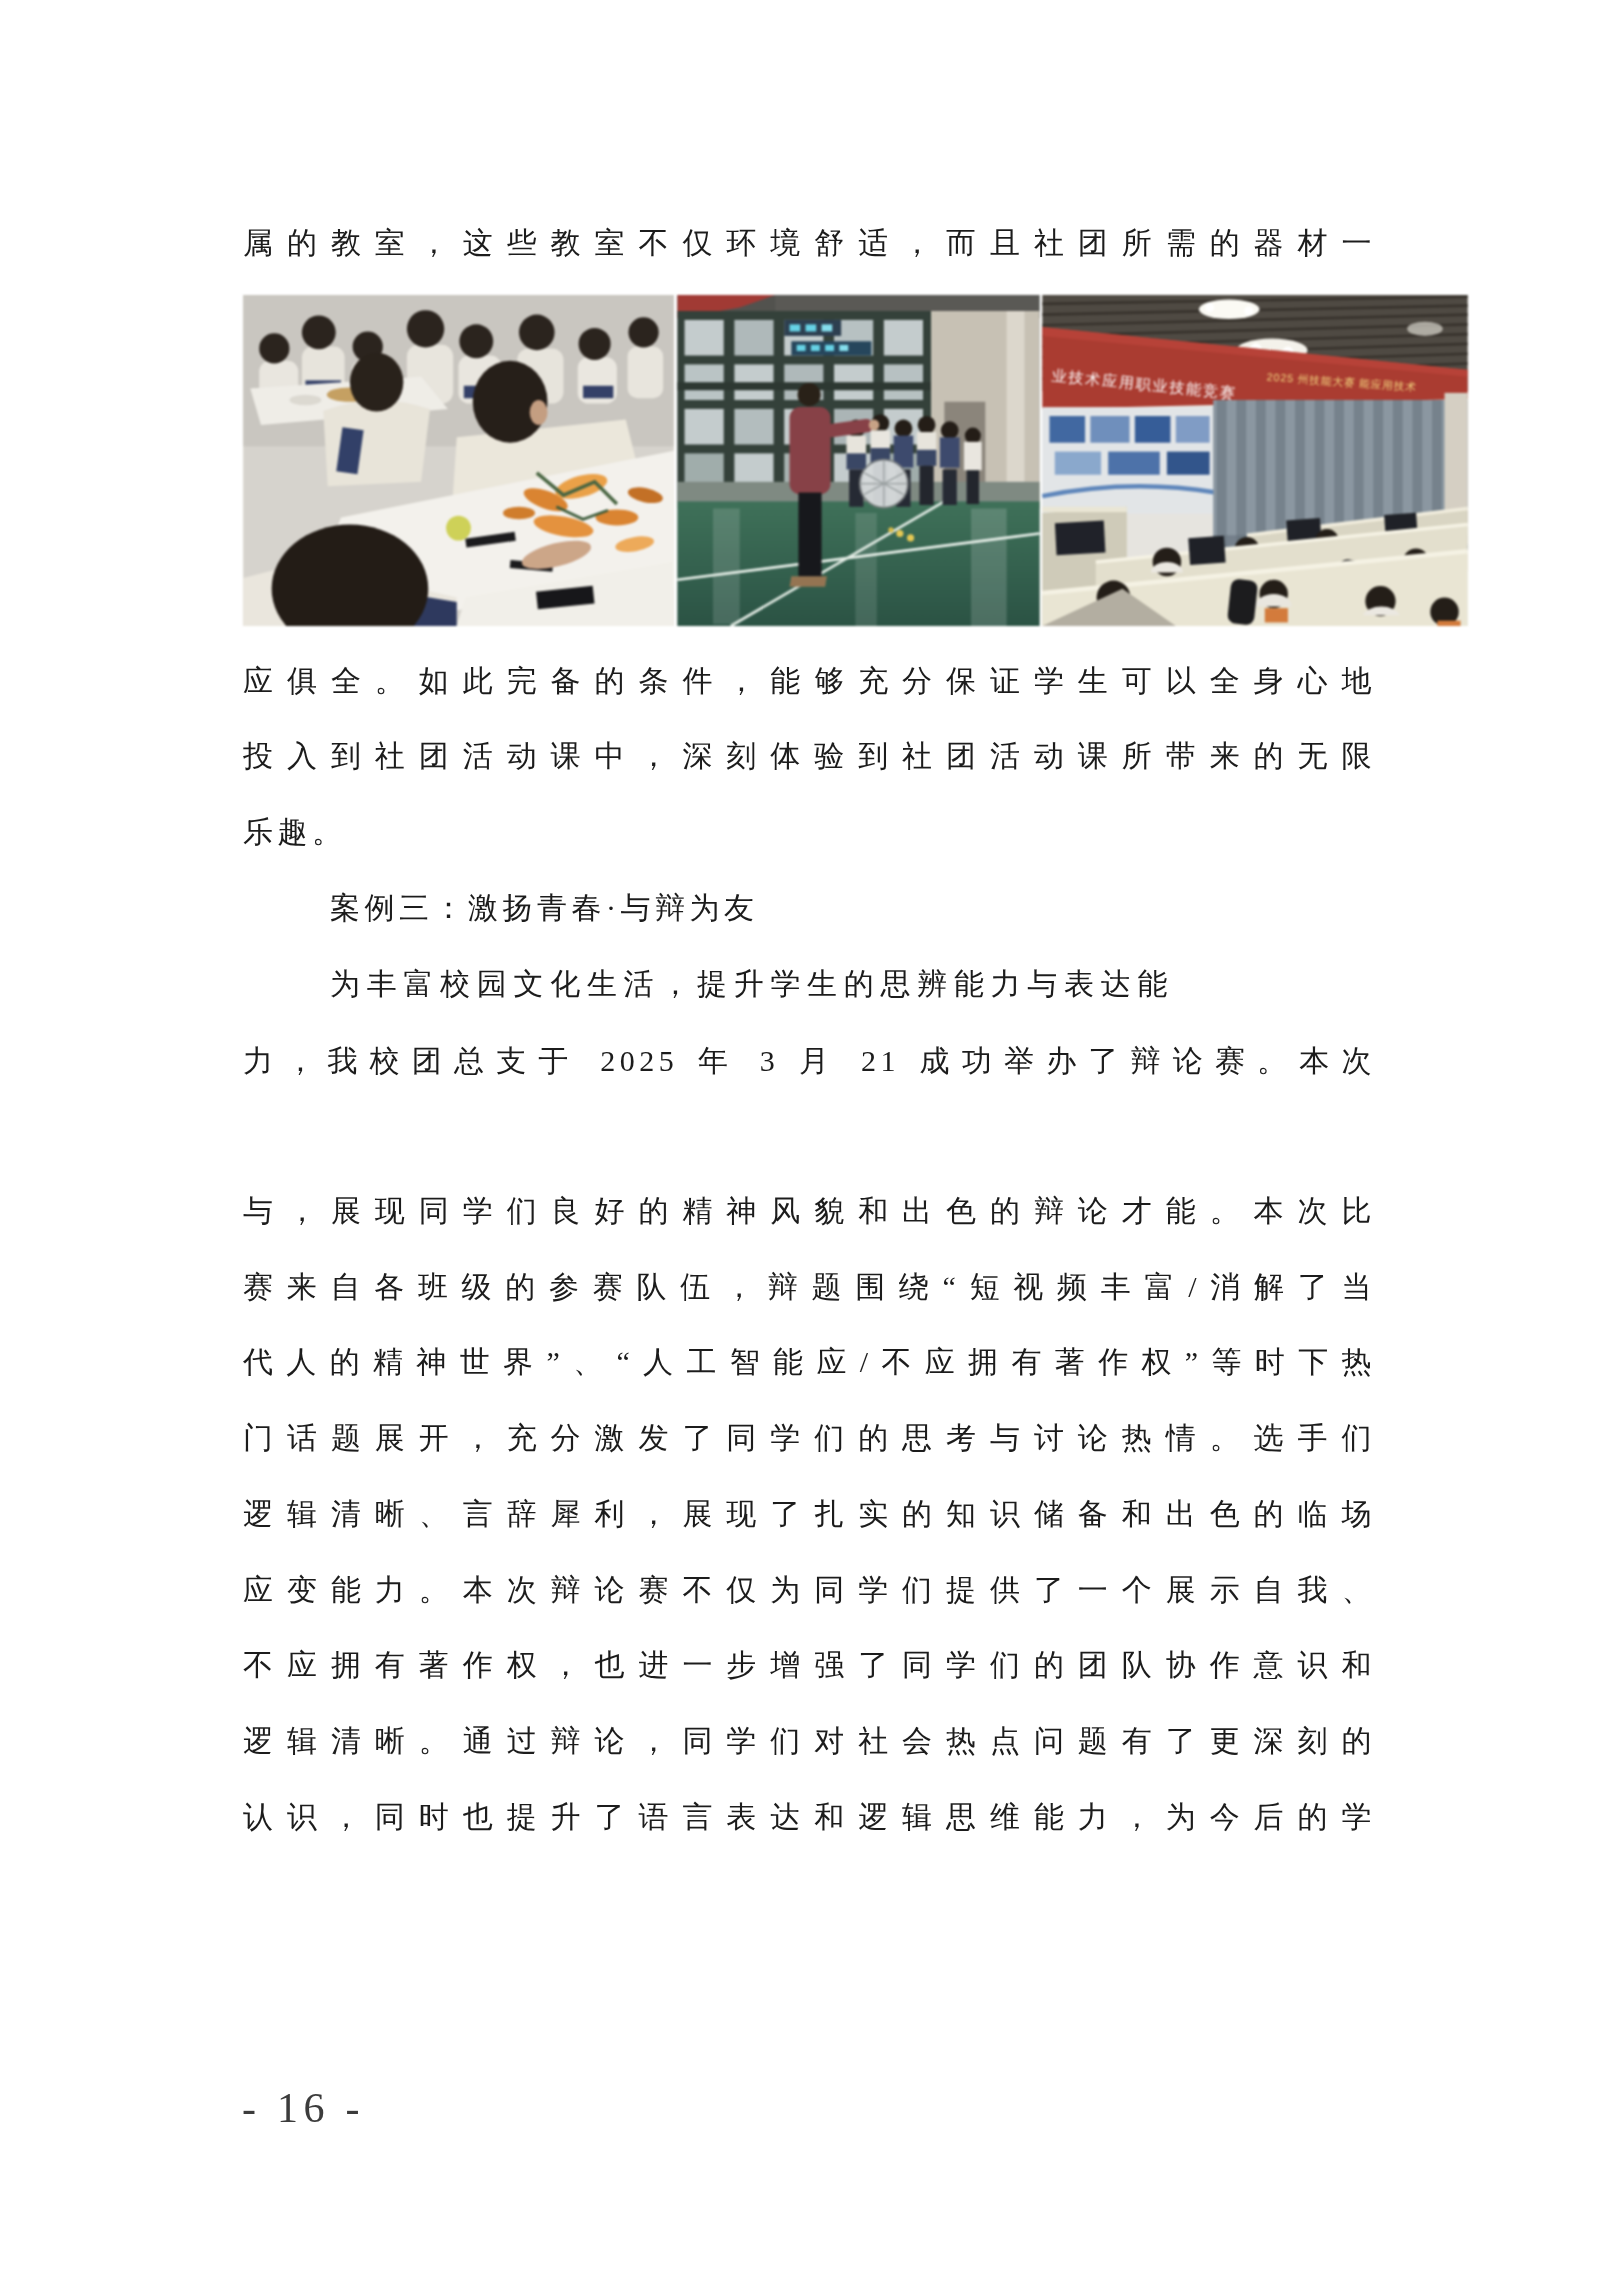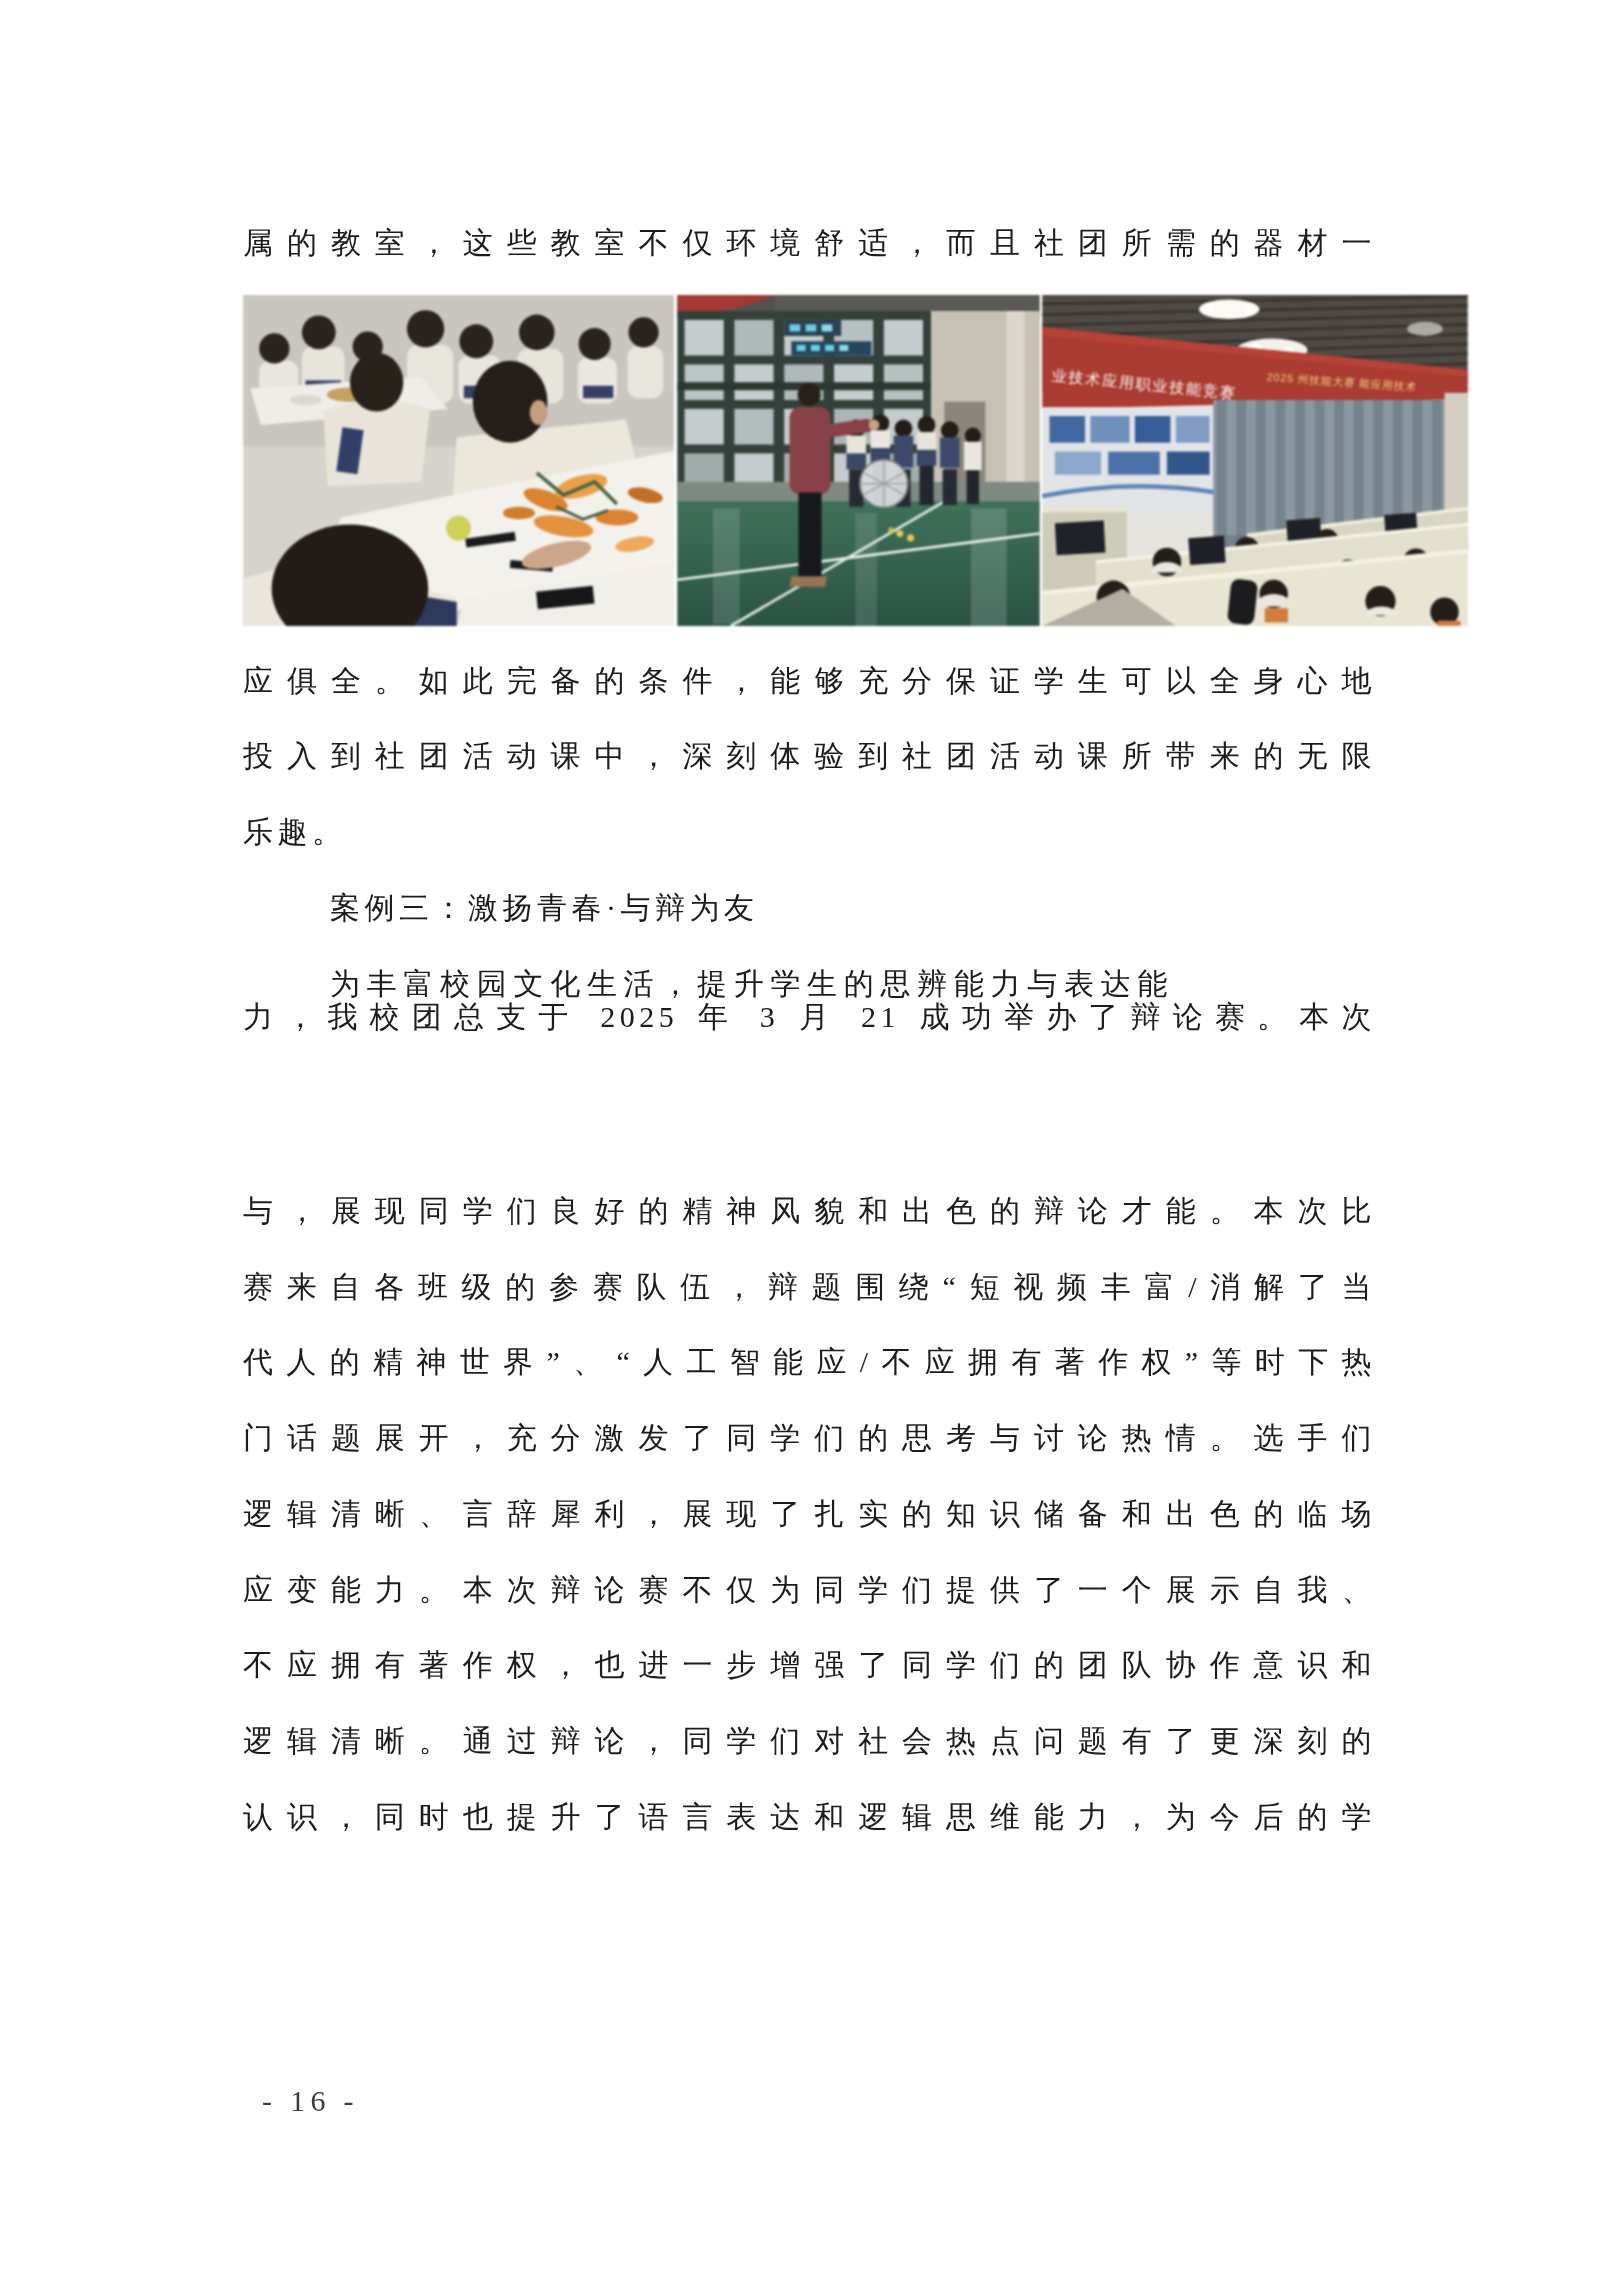--- a/index.html
+++ b/index.html
@@ -6,21 +6,21 @@
   .page{position:relative;width:1621px;height:2293px;background:#ffffff;overflow:hidden;
         font-family:"Liberation Serif","DejaVu Serif",serif;color:#1a1a1a;}
   .line{position:absolute;left:243px;width:1133px;font-size:30px;line-height:48px;
         letter-spacing:4.5px;text-align:justify;text-align-last:justify;box-sizing:border-box;
         white-space:nowrap;color:#1c1c1c;}
   .line.plain{text-align:right;text-align-last:left;}
   .line.indent{padding-left:87px;}
   .line.wide{letter-spacing:6.7px;}
   .photo-row{position:absolute;left:243px;top:295px;display:flex;gap:2.7px;}
   .photo{display:block;filter:blur(1px) saturate(0.92);}
-  .footer{position:absolute;left:242px;top:2084px;font-size:30px;letter-spacing:5.3px;color:#3c3c3c;margin-left:20px;}
+  .footer{position:absolute;left:242px;top:2084px;font-size:42px;letter-spacing:5.3px;color:#3c3c3c;}
 </style>
 </head>
 <body>
 
 <div class="page">
 
   <div class="line" style="top:219px">属的教室，这些教室不仅环境舒适，而且社团所需的器材一</div>
 
   <div class="photo-row">
 
@@ -306,21 +306,21 @@
         <polygon points="0,372 90,330 150,372" fill="#b3aea0"></polygon>
       </g>
     </svg>
   </div>
 
   <div class="line" style="top:657px">应俱全。如此完备的条件，能够充分保证学生可以全身心地</div>
   <div class="line" style="top:732px">投入到社团活动课中，深刻体验到社团活动课所带来的无限</div>
   <div class="line plain" style="top:808px">乐趣。</div>
   <div class="line plain indent" style="top:884px">案例三：激扬青春·与辩为友</div>
   <div class="line plain indent wide" style="top:960px">为丰富校园文化生活，提升学生的思辨能力与表达能</div>
-  <div class="line" style="top:993px">力，我校团总支于 2025 年 3 月 21 成功举办了辩论赛。本次</div>
+  <div class="line" style="top:1037px">力，我校团总支于 2025 年 3 月 21 成功举办了辩论赛。本次</div>
   <div class="line" style="top:1187px">与，展现同学们良好的精神风貌和出色的辩论才能。本次比</div>
   <div class="line" style="top:1263px">赛来自各班级的参赛队伍，辩题围绕“短视频丰富/消解了当</div>
   <div class="line" style="top:1338px">代人的精神世界”、“人工智能应/不应拥有著作权”等时下热</div>
   <div class="line" style="top:1414px">门话题展开，充分激发了同学们的思考与讨论热情。选手们</div>
   <div class="line" style="top:1490px">逻辑清晰、言辞犀利，展现了扎实的知识储备和出色的临场</div>
   <div class="line" style="top:1566px">应变能力。本次辩论赛不仅为同学们提供了一个展示自我、</div>
   <div class="line" style="top:1641px">不应拥有著作权，也进一步增强了同学们的团队协作意识和</div>
   <div class="line" style="top:1717px">逻辑清晰。通过辩论，同学们对社会热点问题有了更深刻的</div>
   <div class="line" style="top:1793px">认识，同时也提升了语言表达和逻辑思维能力，为今后的学</div>
 

